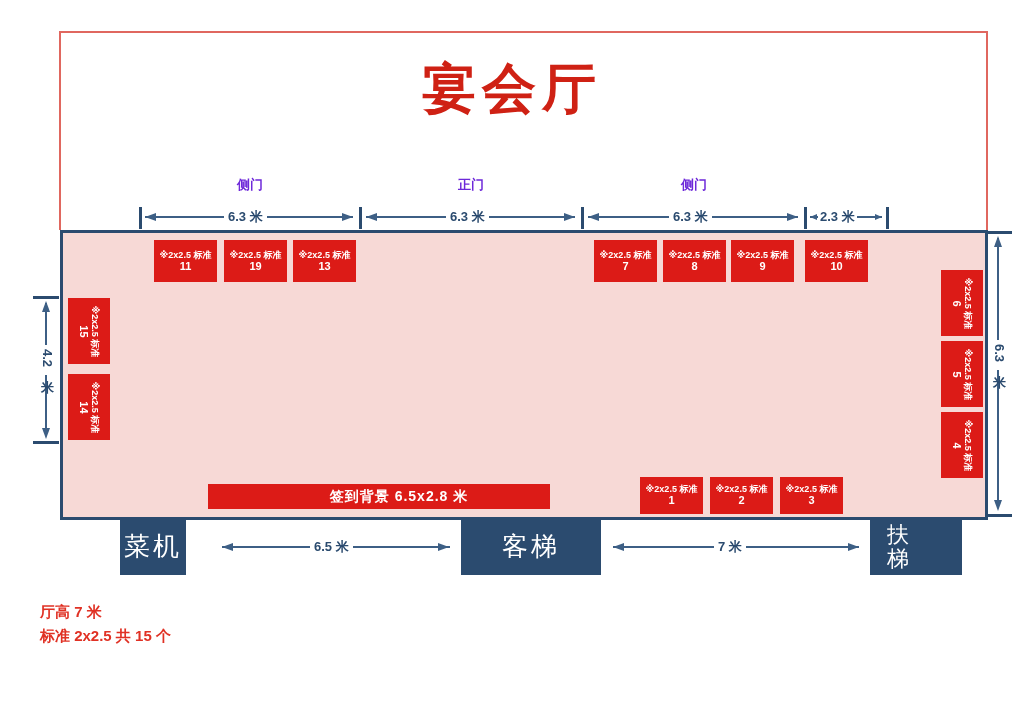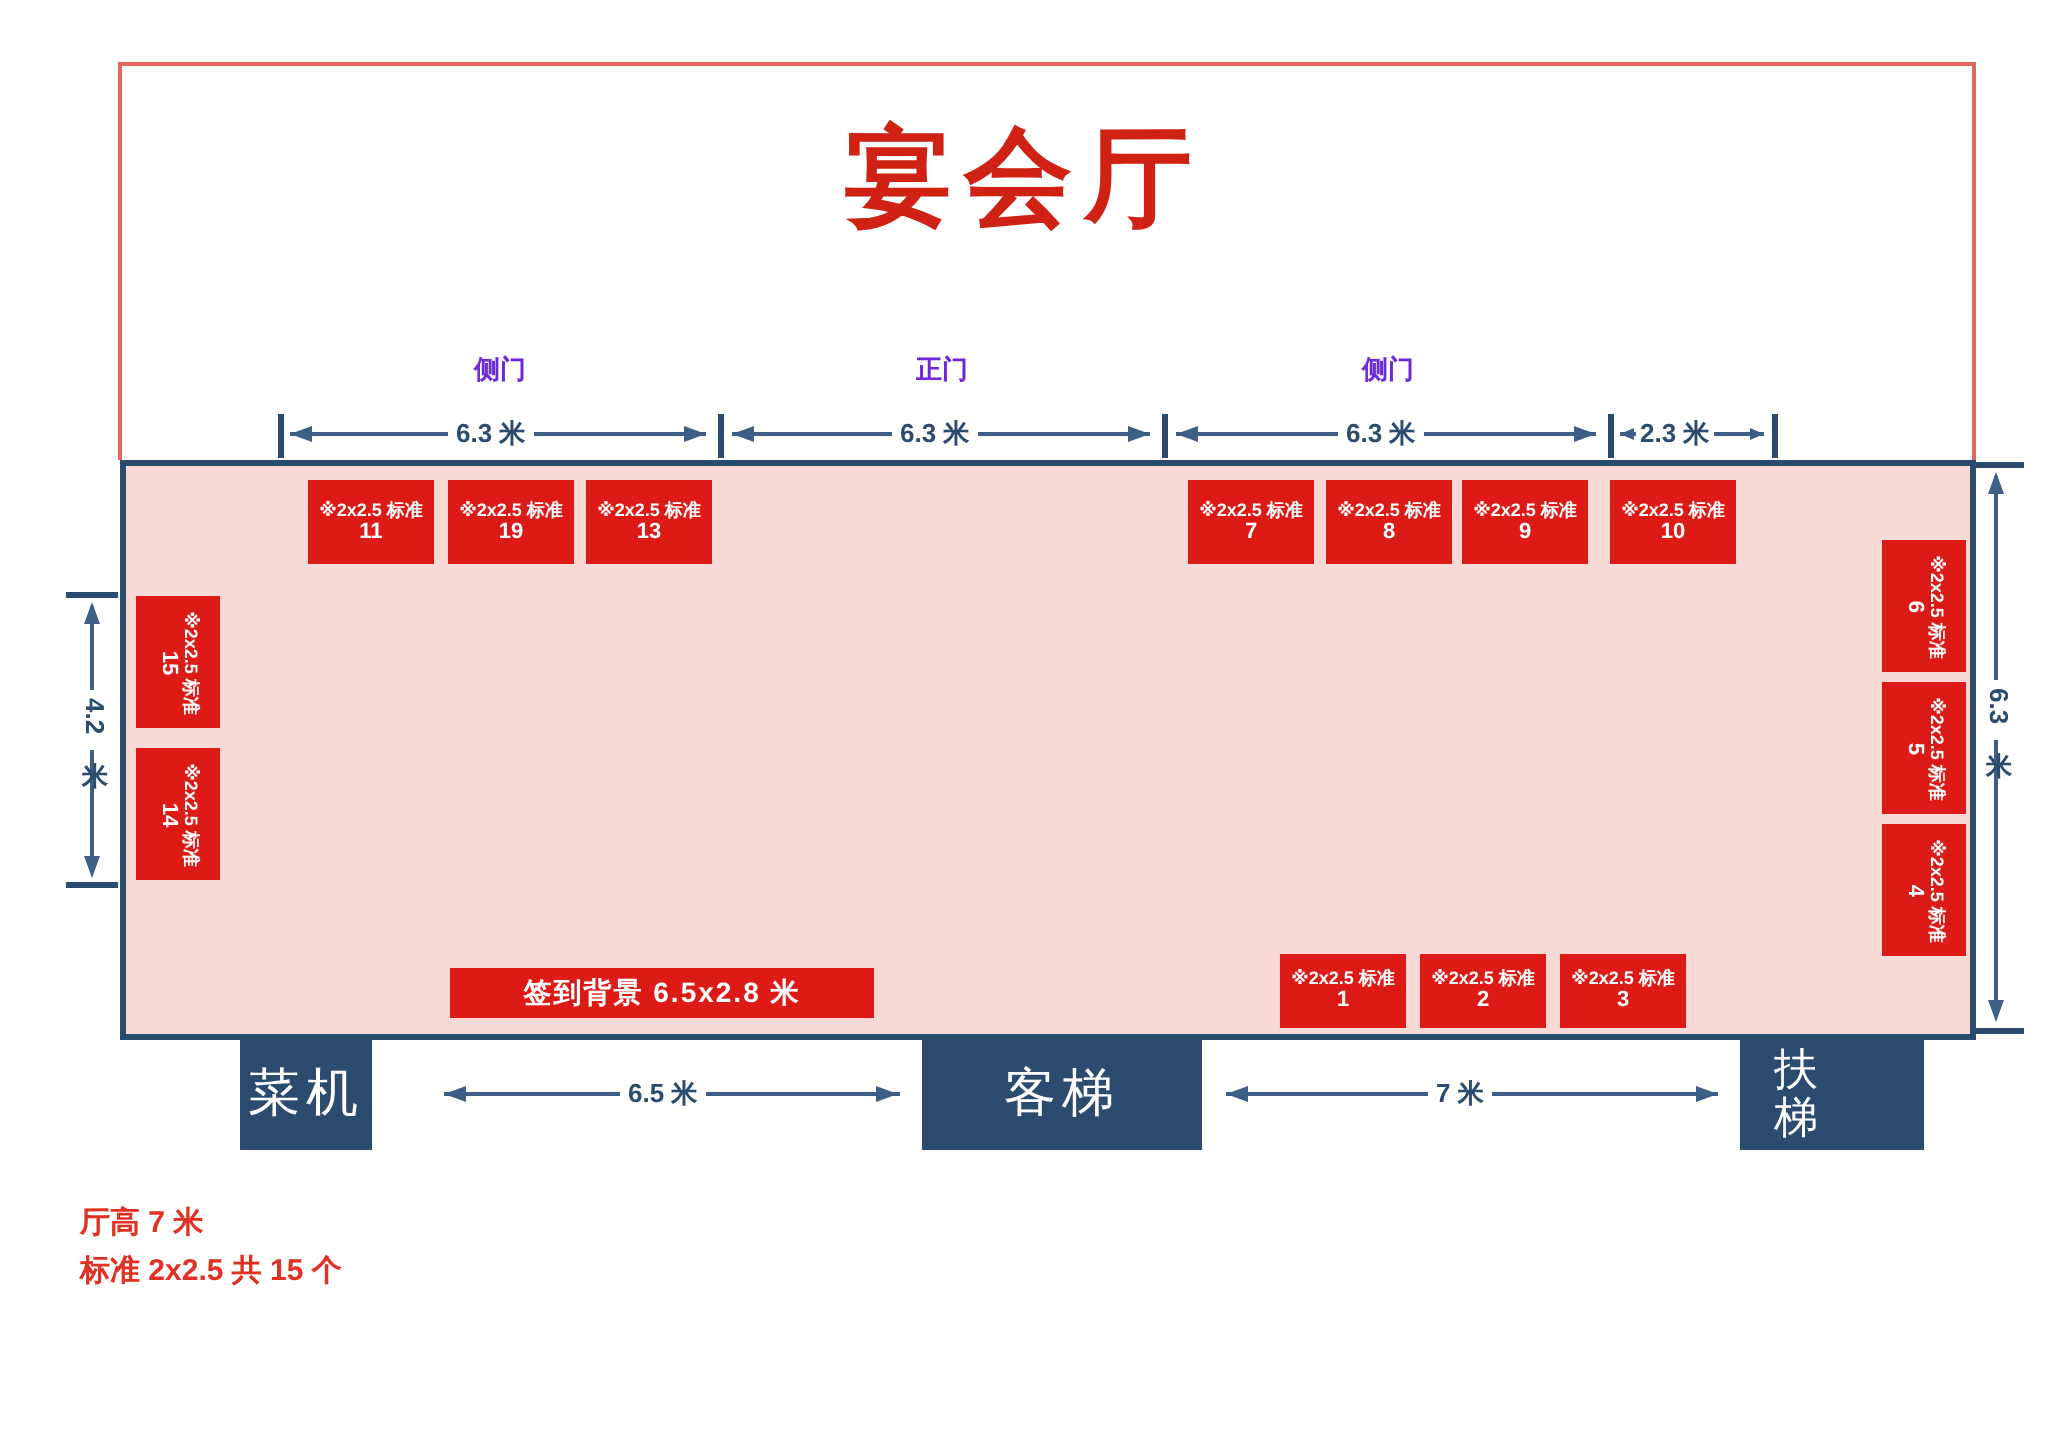--- a/index.html
+++ b/index.html
@@ -337,21 +337,21 @@
   </div>
   <div class="booth" style="left:710px; top:477px; width:63px; height:37px;">
     <span class="b-type">※2x2.5 标准</span>
     <span class="b-num">2</span>
   </div>
   <div class="booth" style="left:780px; top:477px; width:63px; height:37px;">
     <span class="b-type">※2x2.5 标准</span>
     <span class="b-num">3</span>
   </div>
 
-  <div class="backdrop-bar" style="left:225px; top:484px; width:212px; height:25px;">签到背景 6.5x2.8 米</div>
+  <div class="backdrop-bar" style="left:208px; top:484px; width:302px; height:25px;padding-left:40px;">签到背景 6.5x2.8 米</div>
 
   <div class="tick-h" style="left:33px; top:296px; width:26px;"></div>
   <div class="tick-h" style="left:33px; top:441px; width:26px;"></div>
   <div class="dim-line-v" style="left:45px; top:303px; height:132px;"></div>
   <div class="arrow up" style="left:41.5px; top:301px;"></div>
   <div class="arrow down" style="left:41.5px; top:428px;"></div>
   <div class="dim-text vert" style="left:38px; top:345px;">4.2 米</div>
 
   <div class="tick-h" style="left:988px; top:231px; width:24px;"></div>
   <div class="tick-h" style="left:988px; top:514px; width:24px;"></div>

